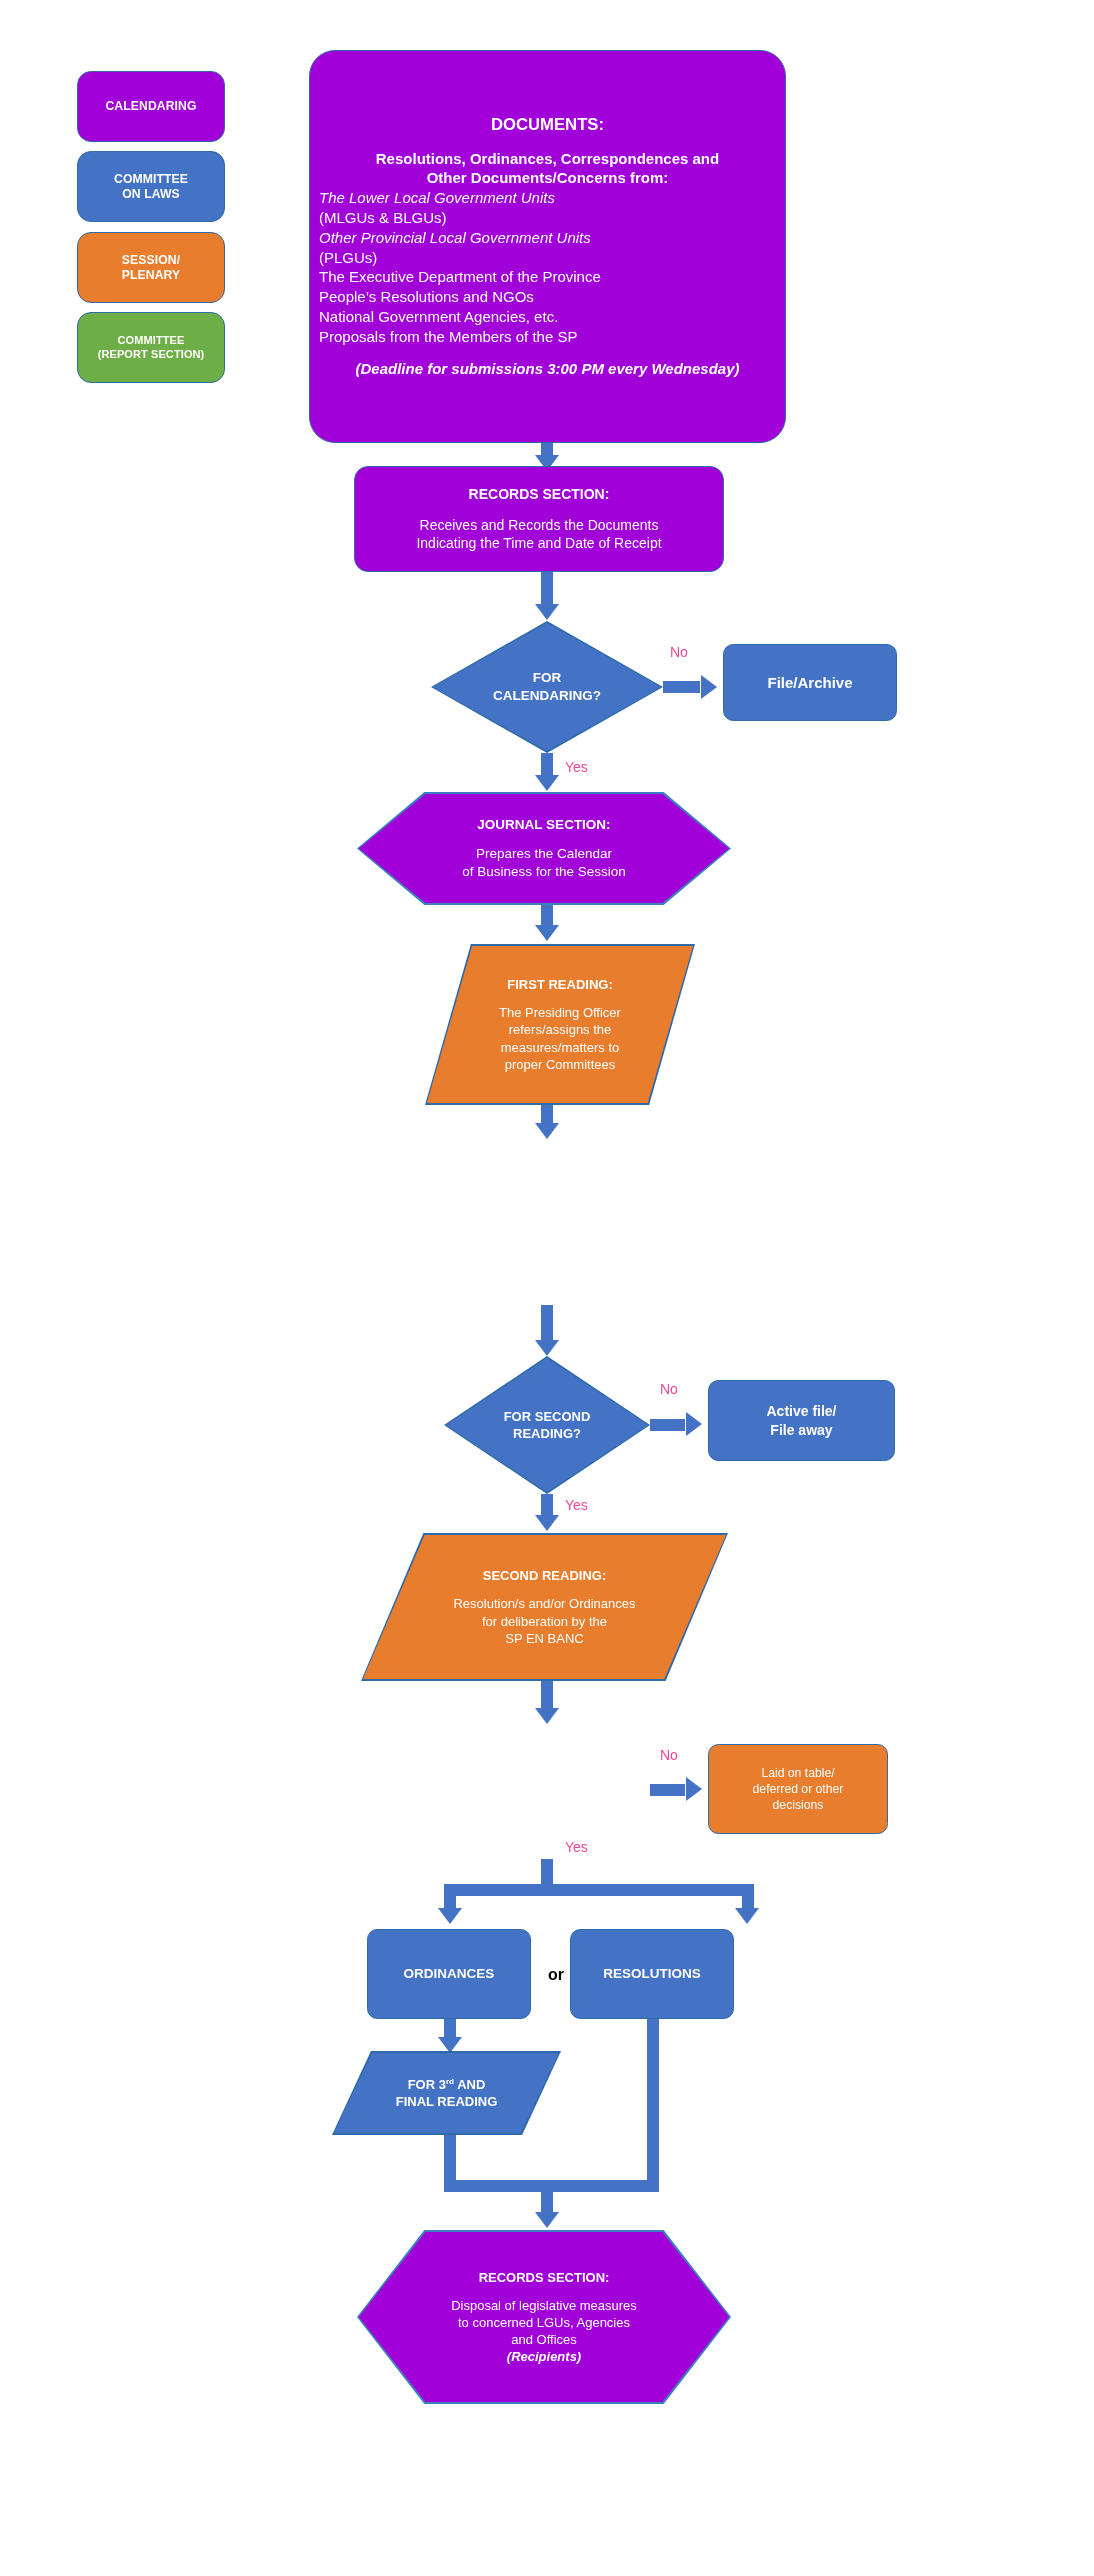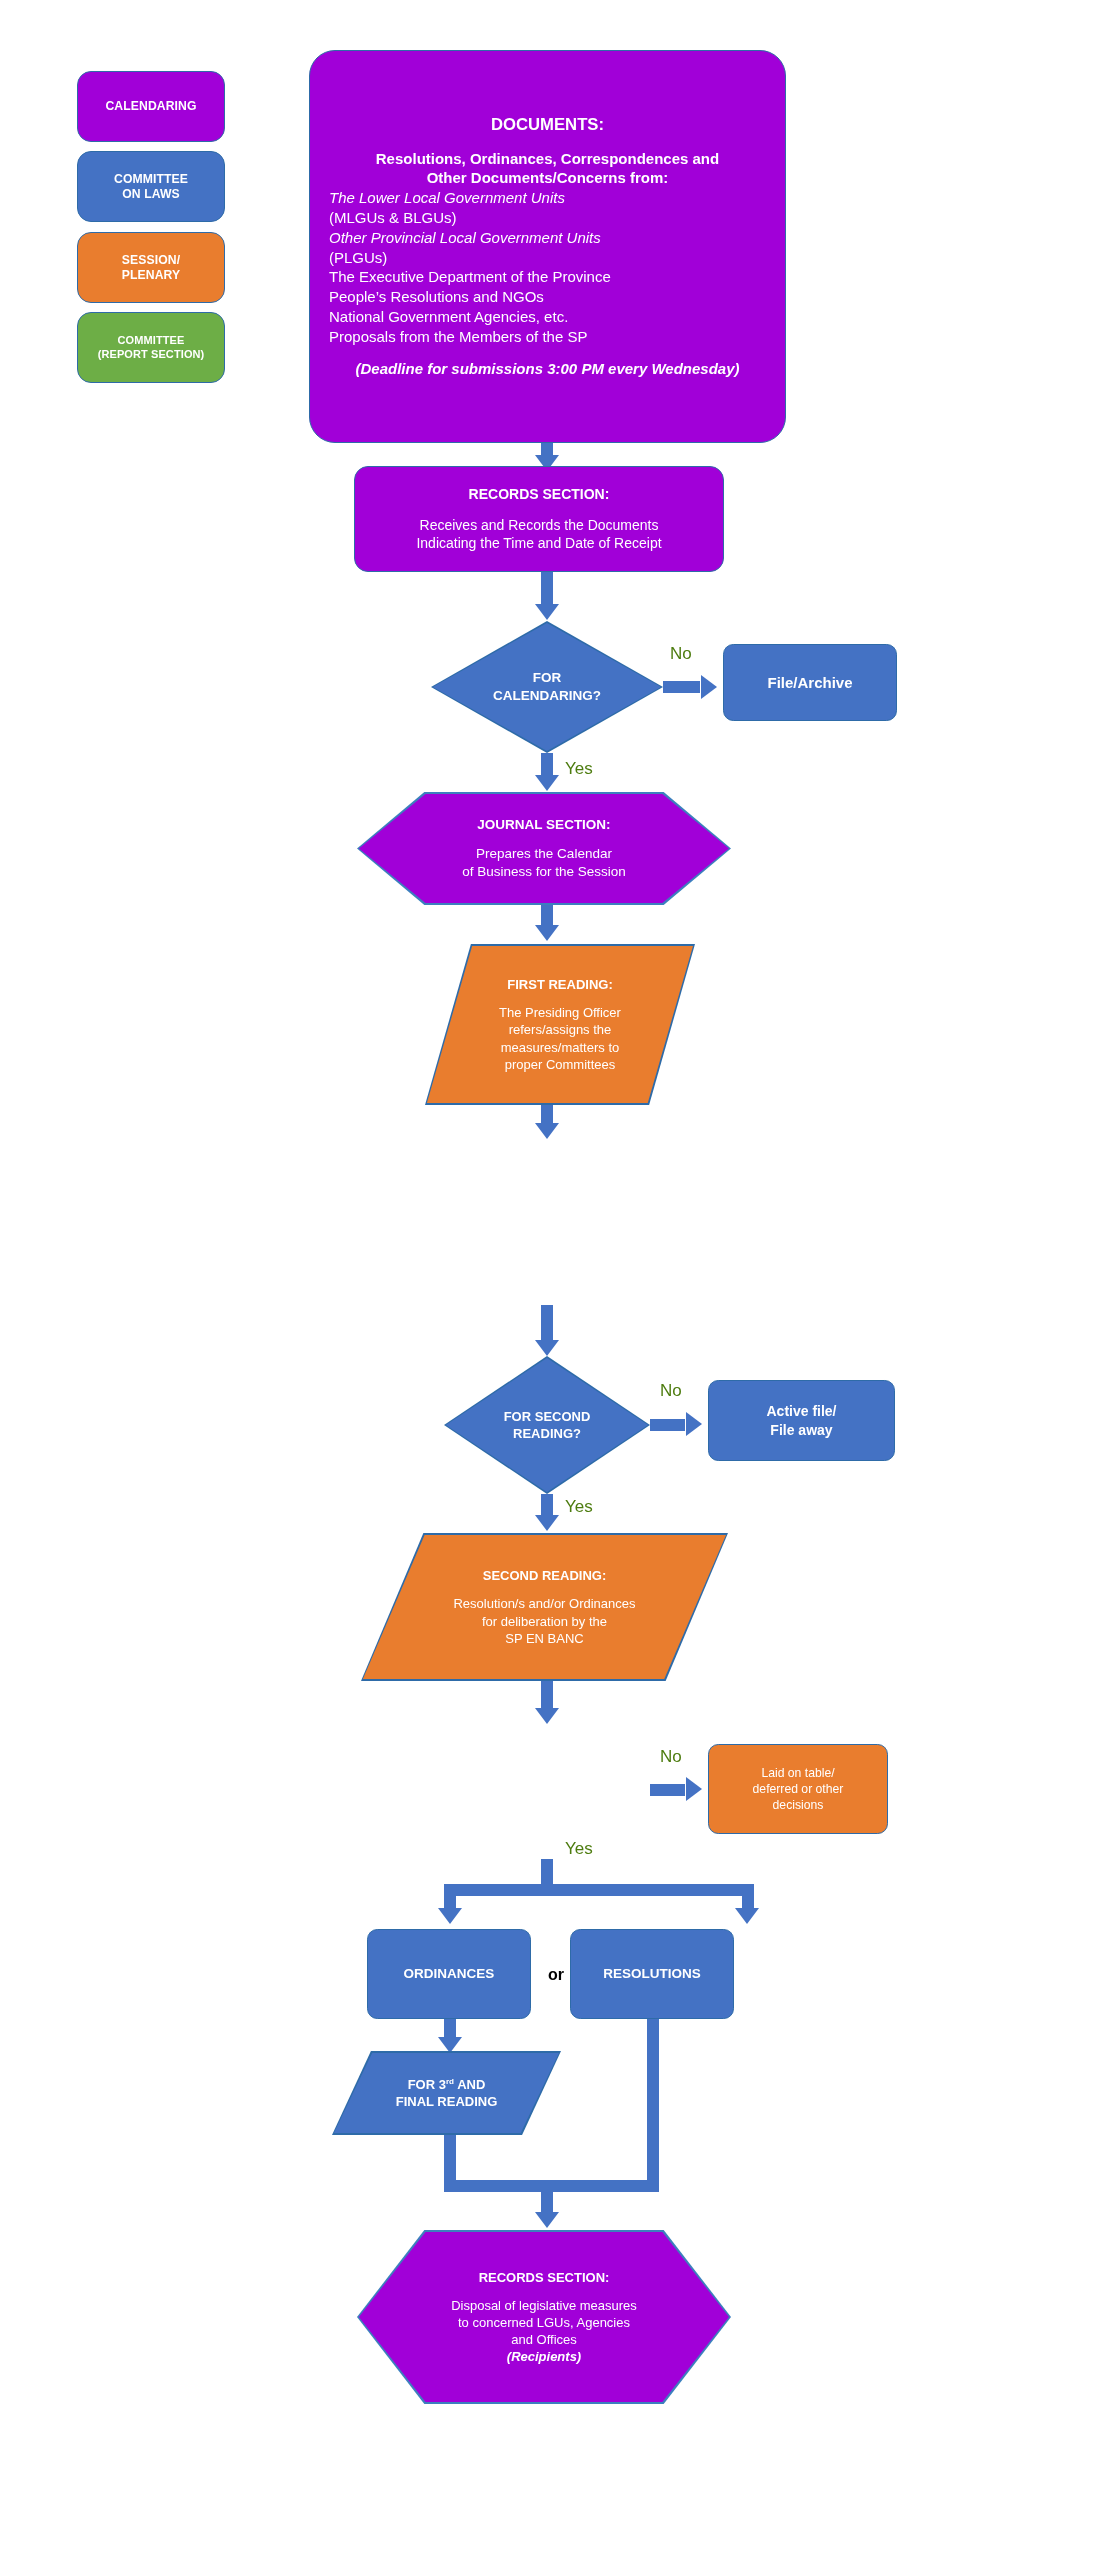--- a/index.html
+++ b/index.html
@@ -58,21 +58,21 @@
     border-left:12.2px solid transparent; border-right:12.2px solid transparent;
     border-top:16.7px solid #4472C4;
   }
   .arrow-rt {
     position:absolute; width:0; height:0; z-index:0;
     border-top:12.2px solid transparent; border-bottom:12.2px solid transparent;
     border-left:16.7px solid #4472C4;
   }
 
   .edge-label {
-    position:absolute; color:#4d7c0f; font-size:17px; z-index:4;
+    position:absolute; color:#ec4899; font-size:14px; z-index:4;
     font-family:"Liberation Sans", sans-serif;
   }
   .or-label { position:absolute; color:#000; font-size:16px; font-weight:bold; z-index:5; }
 </style>
 </head>
 <body>
 
 <div id="canvas">
 
   <div class="legend-box" style="left:77px; top:71px; width:148px; height:71px;">
@@ -101,21 +101,21 @@
   <div class="legend-box" style="left:77px; top:312px; width:148px; height:71px;">
     <div class="shape rrect green"></div>
     <div class="lt" style="font-size:11px;">
       <span>COMMITTEE</span><br>
       <span>(REPORT SECTION)</span>
     </div>
   </div>
 
   <div class="node" style="left:309px; top:50px; width:477px; height:393px;">
     <div class="shape rrect purple" style="border-radius:26px;"></div>
-    <div class="txt" style="font-size:15px; padding:0 20px; text-align:left;">
+    <div class="txt" style="font-size:15px; padding:0 10px; text-align:left;">
       <span class="hd" style="text-align:center; font-size:16.7px;">DOCUMENTS:</span>
       <span class="sp"></span>
       <span class="hd" style="text-align:center;">Resolutions, Ordinances, Correspondences and</span>
       <span class="hd" style="text-align:center;">Other Documents/Concerns from:</span>
       <span class="it">The Lower Local Government Units</span>
       <span style="display:block;">(MLGUs &amp; BLGUs)</span>
       <span class="it">Other Provincial Local Government Units</span>
       <span style="display:block;">(PLGUs)</span>
       <span style="display:block;">The Executive Department of the Province</span>
       <span style="display:block;">People’s Resolutions and NGOs</span>

